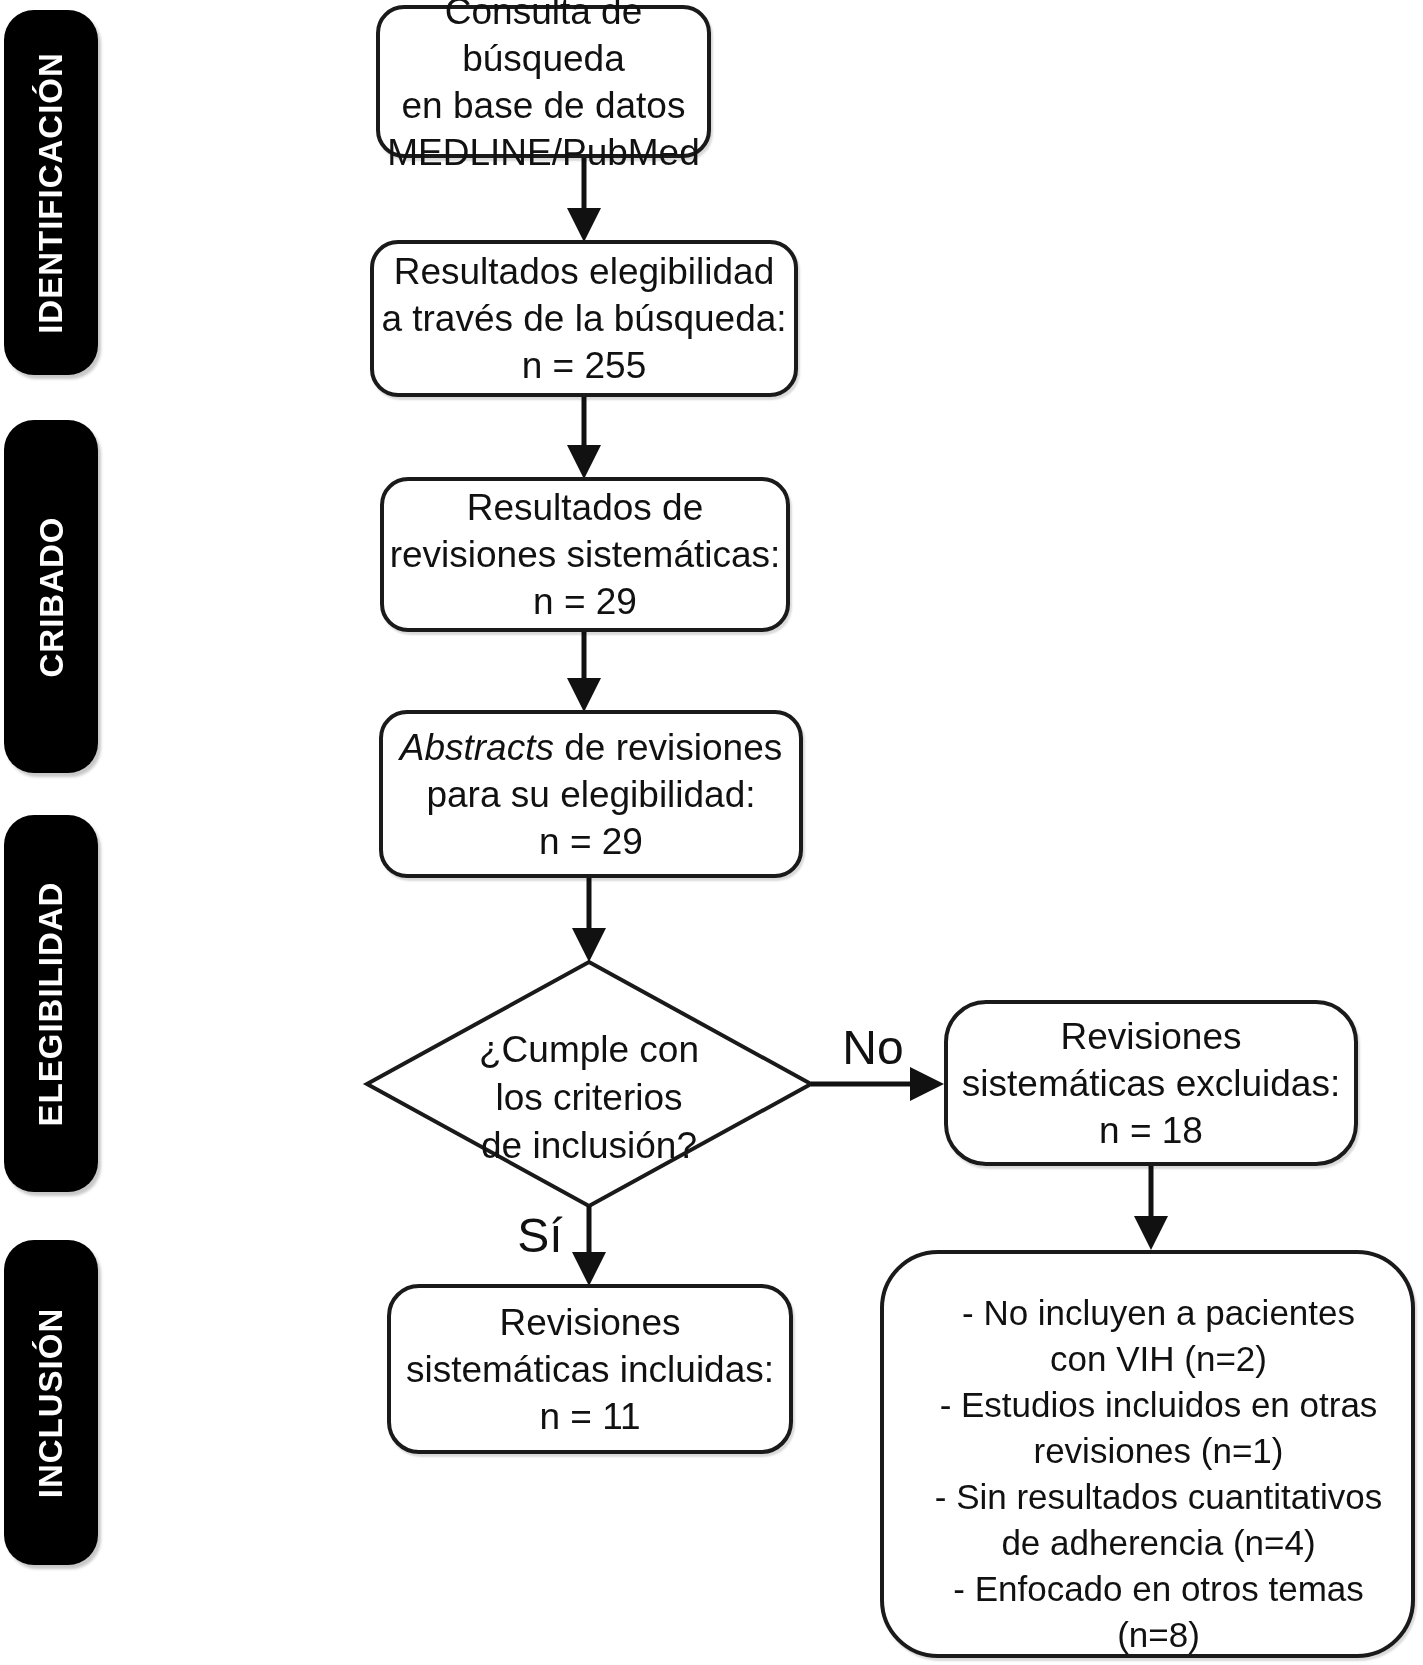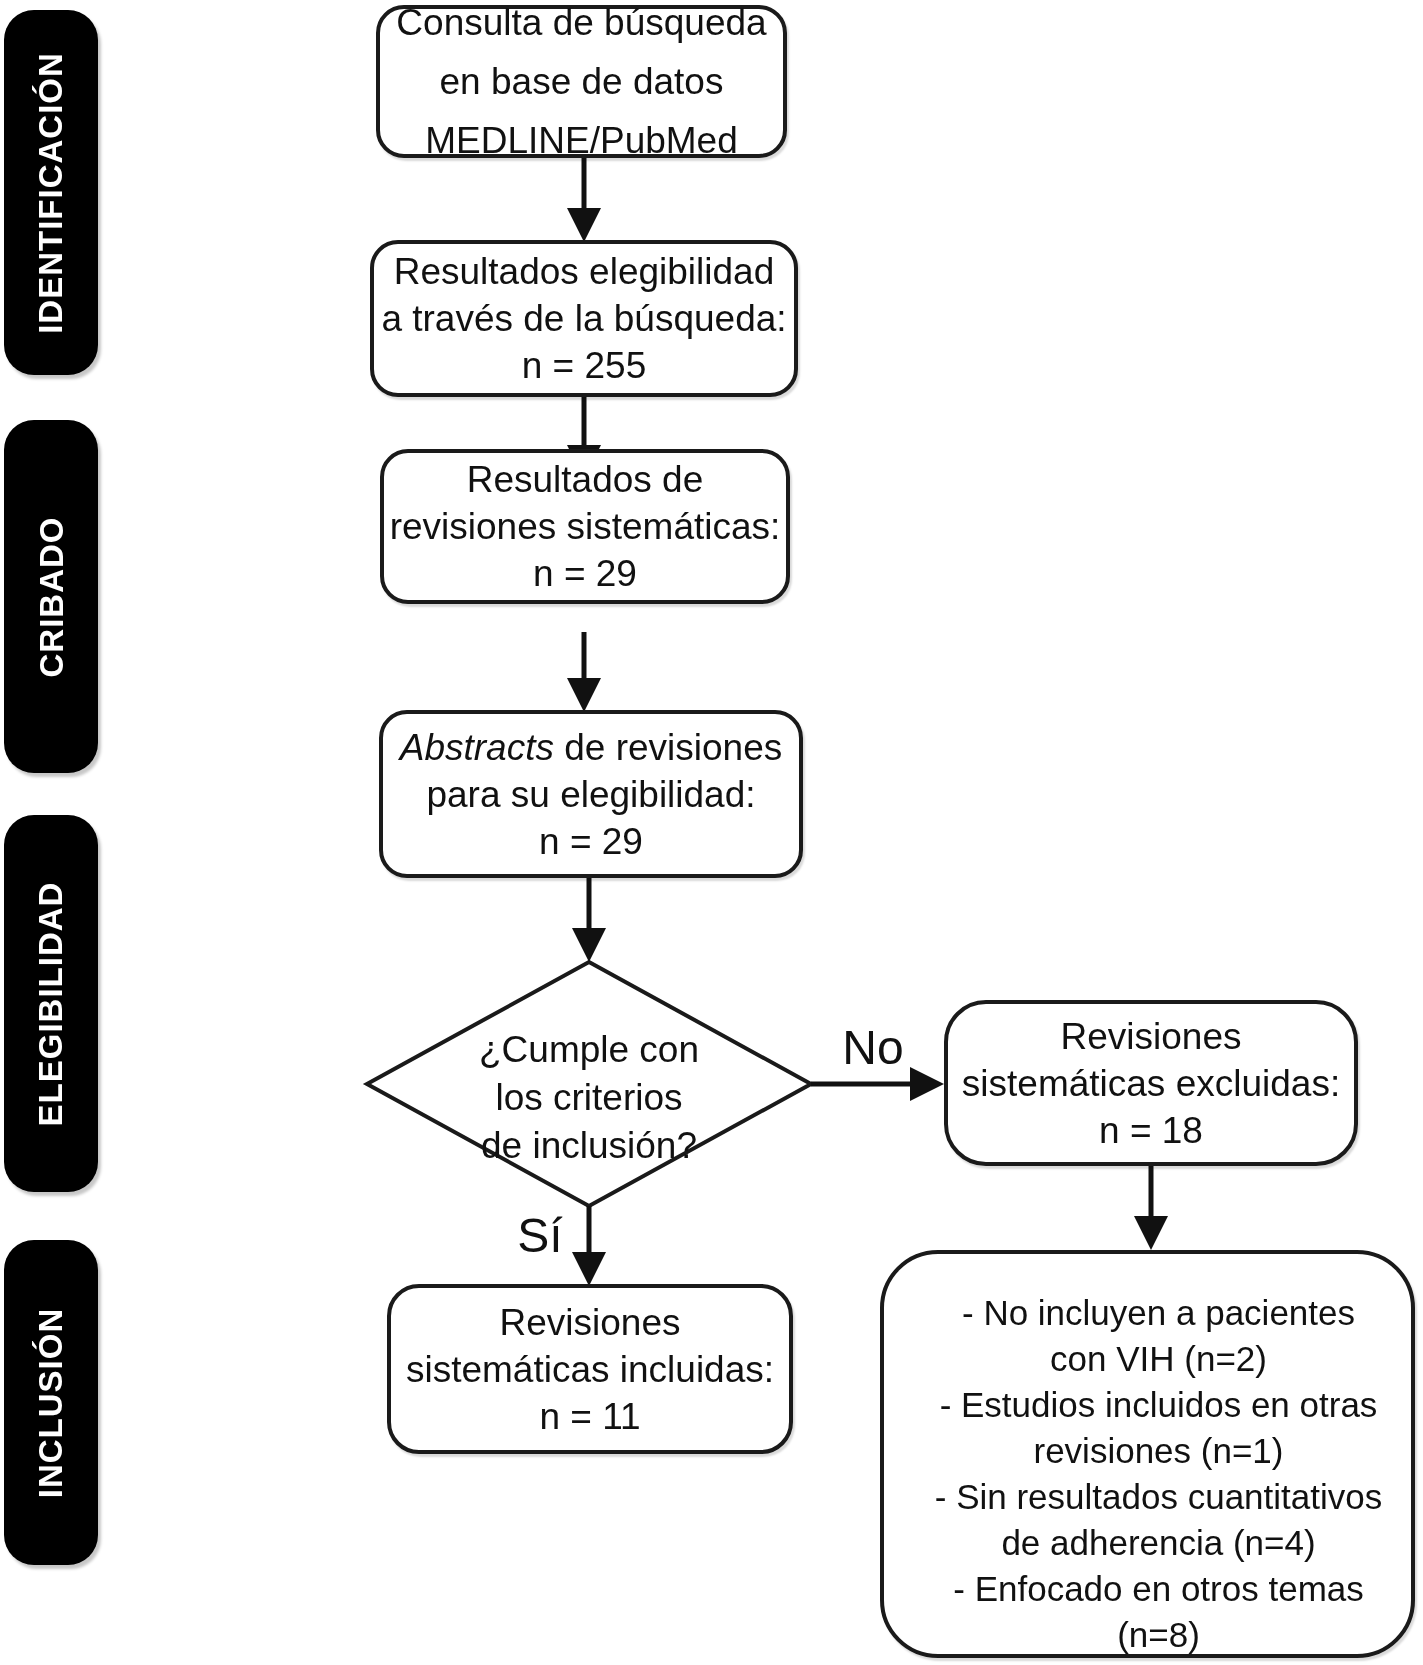--- a/index.html
+++ b/index.html
@@ -103,33 +103,33 @@
   <div class="stage" style="top:420px;height:353px;">
     <span>CRIBADO</span>
   </div>
   <div class="stage" style="top:815px;height:377px;">
     <span>ELEGIBILIDAD</span>
   </div>
   <div class="stage" style="top:1240px;height:325px;">
     <span>INCLUSIÓN</span>
   </div>
 
-  <div class="node" style="left:376px;top:5px;width:411px;height:153px;gap:12px;">
+  <div class="node" style="left:376px;top:5px;width:335px;height:153px;">
     <span class="ln">Consulta de búsqueda</span>
     <span class="ln">en base de datos</span>
     <span class="ln">MEDLINE/PubMed</span>
   </div>
 
   <div class="node" style="left:370px;top:240px;width:428px;height:157px;">
     <span class="ln">Resultados elegibilidad</span>
     <span class="ln">a través de la búsqueda:</span>
     <span class="ln">n = 255</span>
   </div>
 
-  <div class="node" style="left:380px;top:449px;width:410px;height:155px;">
+  <div class="node" style="left:380px;top:477px;width:410px;height:155px;">
     <span class="ln">Resultados de</span>
     <span class="ln">revisiones sistemáticas:</span>
     <span class="ln">n = 29</span>
   </div>
 
   <div class="node" style="left:379px;top:710px;width:424px;height:168px;">
     <span class="ln"><i>Abstracts</i><span> de revisiones</span></span>
     <span class="ln">para su elegibilidad:</span>
     <span class="ln">n = 29</span>
   </div>

